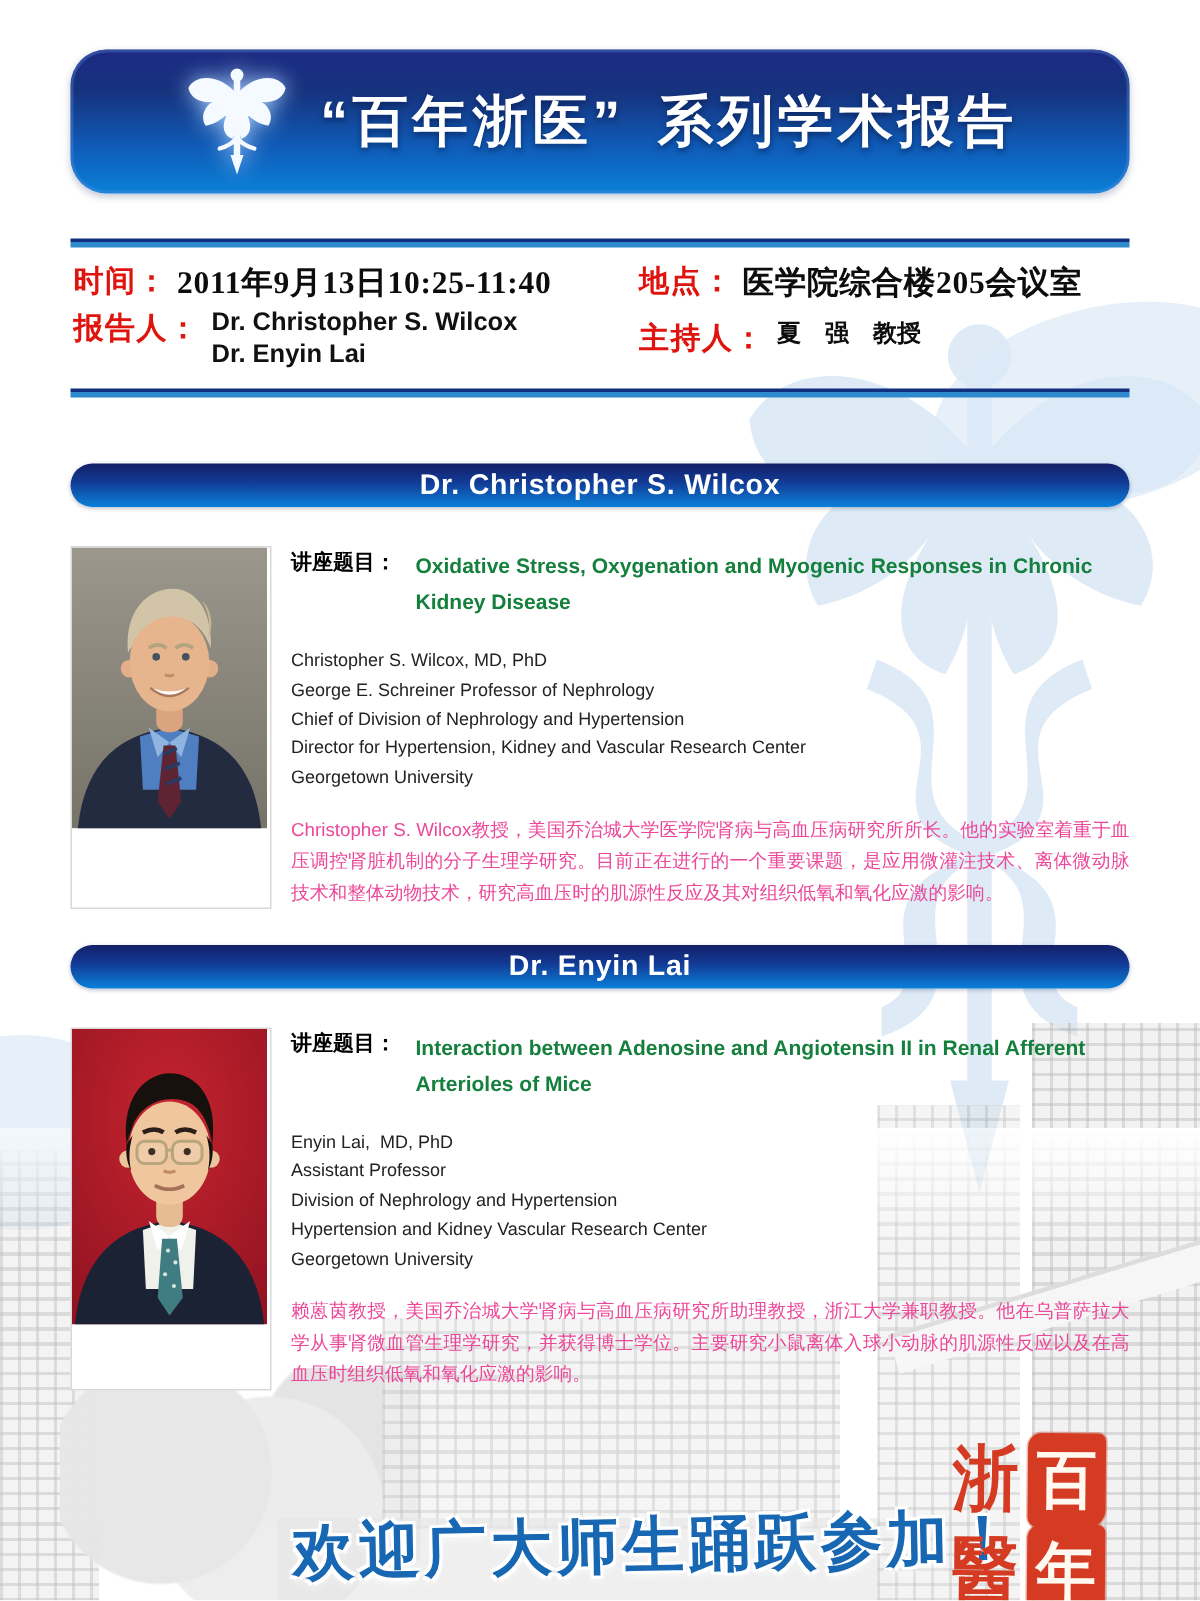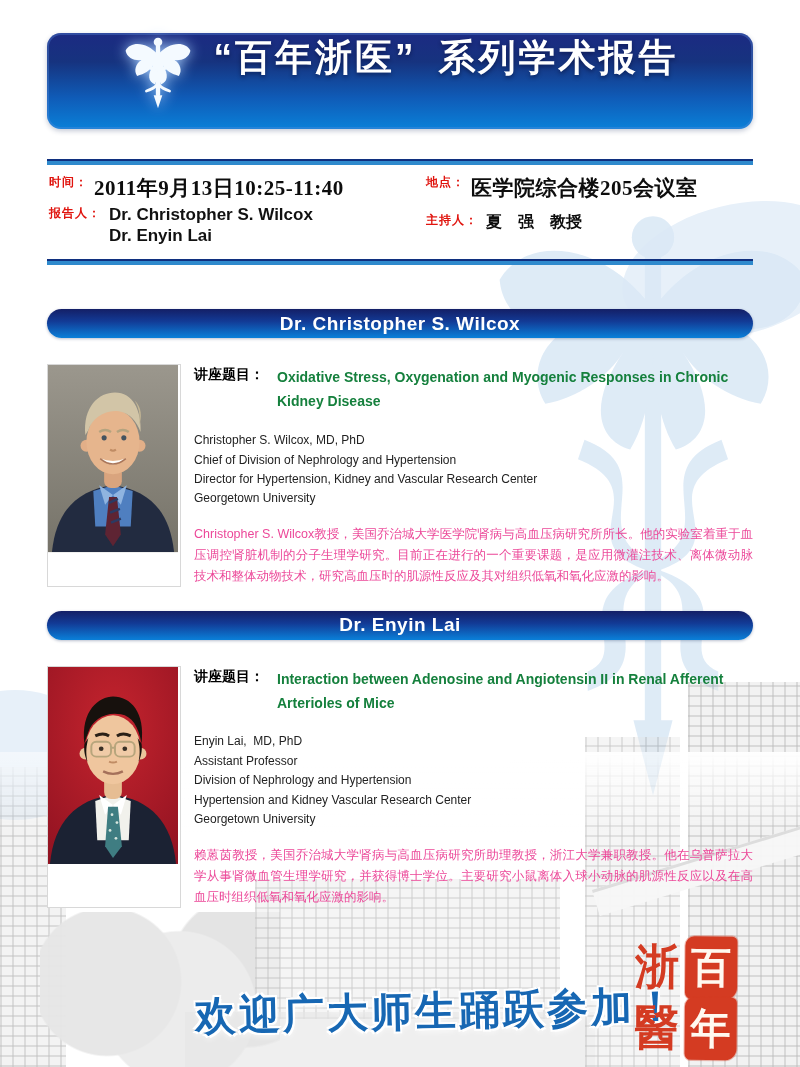--- a/index.html
+++ b/index.html
@@ -28,36 +28,36 @@
   .b3{left:255px;bottom:48px;width:305px;height:140px;opacity:.7;}
   .b4{left:185px;bottom:0;width:410px;height:55px;background:#cccccc;opacity:.65;}
   .b5{left:585px;bottom:0;width:95px;height:330px;opacity:.75;}
   .b6{left:688px;bottom:0;width:112px;height:385px;opacity:.9;}
   .ramp{left:590px;bottom:190px;width:270px;height:24px;background:#efefef;border-top:3px solid #b9b9b9;
     transform:rotate(-17deg);opacity:.95;}
 
   
   .content{position:relative;z-index:2;padding:0 47px;}
 
-  .banner{margin-top:33px;height:96px;border-radius:14px;
+  .banner{margin-top:33px;height:96px;border-radius:24px;
     background:linear-gradient(180deg,#1c2a82 0%,#16337f 30%,#0f5cb8 68%,#0a80d8 100%);
     box-shadow:inset 0 0 0 2px rgba(90,140,220,.35), 0 2px 5px rgba(20,40,90,.25);
-    display:flex;justify-content:center;gap:20px;}
+    display:flex;align-items:center;justify-content:center;gap:20px;}
   .banner-logo{width:72px;height:80px;filter:drop-shadow(0 0 7px rgba(170,210,255,.95));flex:0 0 72px;}
   .banner-title{color:#ffffff;font-weight:700;font-size:37px;letter-spacing:3px;
     text-shadow:0 2px 4px rgba(0,0,30,.45);white-space:nowrap;}
   .banner-title .t2{margin-left:22px;}
 
   .info{margin-top:30px;}
   .rule{height:6px;background:linear-gradient(180deg,#10307f 0%,#10307f 34%,#2f8acd 35%,#2f8acd 100%);}
   .info-body{display:flex;padding:9px 2px 10px 2px;}
   .info-left{flex:1.16;min-width:0;}
   .info-right{flex:1;min-width:0;text-align:center;}
   .info-row{display:flex;align-items:flex-start;margin-bottom:3px;}
-  .red-label{color:#e0140e;font-weight:700;font-size:12px;white-space:nowrap;letter-spacing:1px;}
+  .red-label{color:#e0140e;font-weight:700;font-size:20px;white-space:nowrap;letter-spacing:1px;}
   .serif-val{font-family:"Liberation Serif","DejaVu Serif",serif;font-weight:700;font-size:21px;color:#0d0d0d;
     margin-left:6px;letter-spacing:0.5px;white-space:nowrap;}
   .names{margin-left:8px;}
   .name-line{font-weight:700;font-size:17px;color:#111;line-height:1.22;white-space:nowrap;}
   .host-val{font-weight:700;font-size:16px;color:#0d0d0d;margin-left:8px;white-space:pre;}
 
   .section-bar{height:29px;border-radius:15px;
     background:linear-gradient(180deg,#141f66 0%,#123a95 42%,#0a80d9 100%);
     box-shadow:0 1px 3px rgba(20,40,90,.3);
     display:flex;align-items:center;justify-content:center;
@@ -201,20 +201,21 @@
           <path d="M53,95 Q66,106 79,95" stroke="#a9765a" stroke-width="1.6" fill="none"></path>
         </svg>
       </div>
       <div class="section-text">
         <div class="lecture">
           <span class="lecture-label">讲座题目：</span>
           <span class="lecture-title">Oxidative Stress, Oxygenation and Myogenic Responses in Chronic Kidney Disease</span>
         </div>
         <div class="creds">
           <div class="cred-line">Christopher S. Wilcox, MD, PhD</div>
+          <div class="cred-line">George E. Schreiner Professor of Nephrology</div>
           <div class="cred-line">Chief of Division of Nephrology and Hypertension</div>
           <div class="cred-line">Director for Hypertension, Kidney and Vascular Research Center</div>
           <div class="cred-line">Georgetown University</div>
         </div>
         <div class="bio">Christopher S. Wilcox教授，美国乔治城大学医学院肾病与高血压病研究所所长。他的实验室着重于血压调控肾脏机制的分子生理学研究。目前正在进行的一个重要课题，是应用微灌注技术、离体微动脉技术和整体动物技术，研究高血压时的肌源性反应及其对组织低氧和氧化应激的影响。</div>
       </div>
     </div>
 
     <div class="section-bar bar-2">Dr. Enyin Lai</div>
     <div class="section-body">

